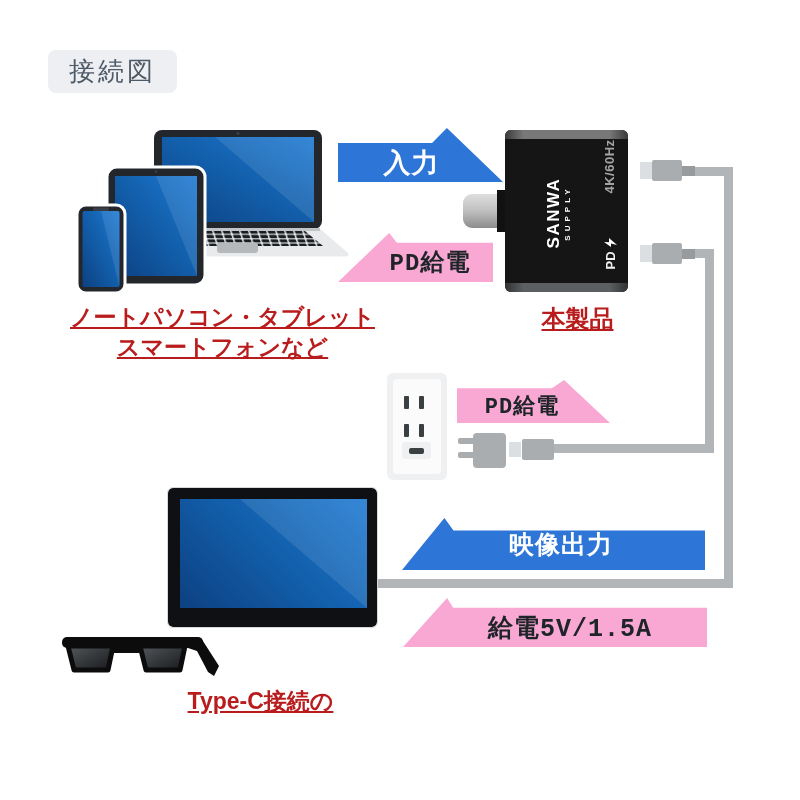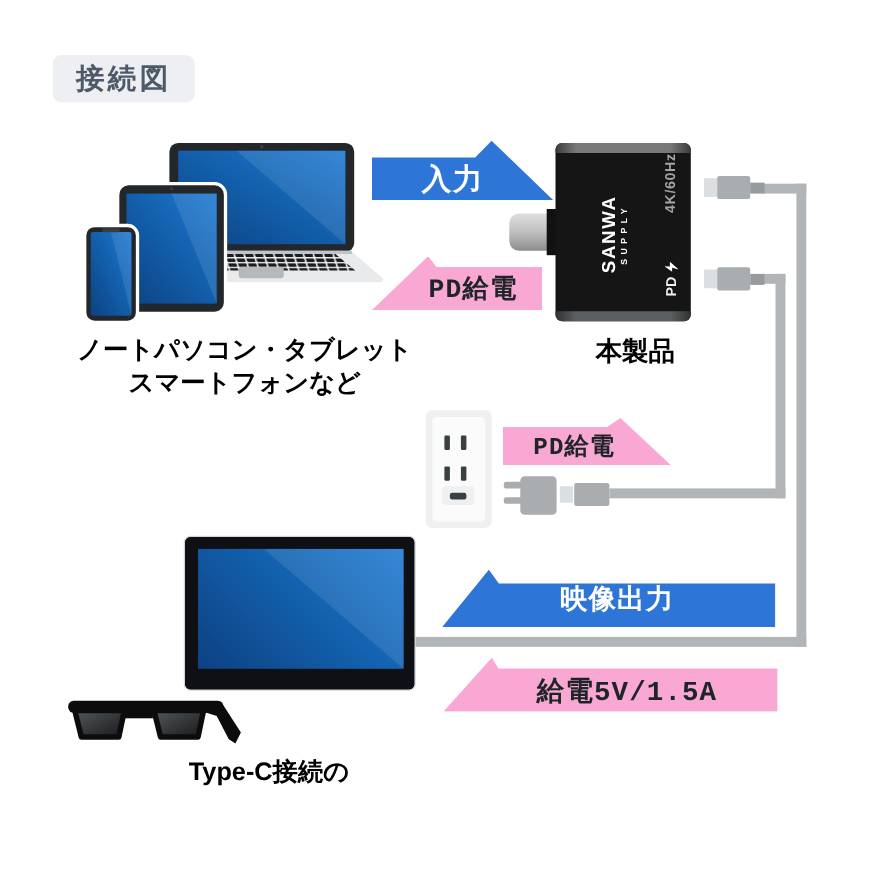--- a/index.html
+++ b/index.html
@@ -1,22 +1,22 @@
 <!DOCTYPE html>
 <html><head>
 <meta charset="utf-8">
 <style>
   html,body{margin:0;padding:0;background:#ffffff;}
   #canvas{position:relative;width:800px;height:800px;background:#ffffff;overflow:hidden;
           font-family:"Liberation Sans","DejaVu Sans",sans-serif;}
   .abs{position:absolute;}
-  .lbl{font-weight:700;color:#000000;text-align:center;}
+  .lbl{font-weight:700;color:#b91c1c;text-align:center;text-decoration:underline;}
   
   .badge{left:48px;top:50px;width:129px;height:43px;background:#edeff2;border-radius:8px;
-         display:flex;align-items:center;justify-content:center;font-size:26px;font-weight:700;
+         display:flex;align-items:center;justify-content:center;font-size:26px;font-weight:400;
          color:#4e5a67;letter-spacing:3px;}
   
   .arrow{display:flex;align-items:center;justify-content:center;font-weight:700;letter-spacing:1px;box-sizing:border-box;font-family:Liberation Mono, monospace;}
   .arrow-blue{background:#2e75d8;color:#ffffff;}
   .arrow-teal{background:#f9a8d4;color:#1f2428;}
   .a-input{left:338px;top:128px;width:165px;height:54px;font-size:27px;
            clip-path:polygon(0 28%,57% 28%,66% 0,100% 100%,0 100%);padding:15px 18px 0 0;}
   .a-pd-upper{left:338px;top:233px;width:155px;height:49px;font-size:24px;
            clip-path:polygon(0 100%,33% 0,38% 20%,100% 20%,100% 100%);padding:9px 0 0 29px;}
   .a-pd-outlet{left:457px;top:380px;width:153px;height:43px;font-size:22px;
@@ -52,21 +52,21 @@
   .gnd{left:402px;top:442px;width:29px;height:17px;background:#eef0f1;border-radius:3px;}
   .gnd-slot{left:409px;top:448px;width:15px;height:6px;background:#3a3f42;border-radius:2px;}
   
   .mon-frame{left:168px;top:488px;width:209px;height:139px;background:#0e1013;border-radius:5px;outline:1px solid #d6d9db;}
   .mon-screen{left:180px;top:499px;width:187px;height:109px;background:linear-gradient(45deg,#0d4182,#1361ae 55%,#1e7ad4);}
   .mon-hl{left:180px;top:499px;width:187px;height:109px;background:rgba(255,255,255,0.10);
           clip-path:polygon(32% 0,100% 0,100% 100%);}
   
   .src-label{left:40px;top:302px;width:365px;font-size:23px;line-height:30px;}
   .prod-label{left:490px;top:303px;width:175px;font-size:24px;}
-  .out-label{left:32px;top:686px;width:425px;font-size:23px;line-height:30px;}
+  .out-label{left:48px;top:686px;width:425px;font-size:23px;line-height:30px;}
 </style>
 </head>
 <body>
 
 <div id="canvas">
 
   <div class="abs badge">
     <span>接続図</span>
   </div>
 

